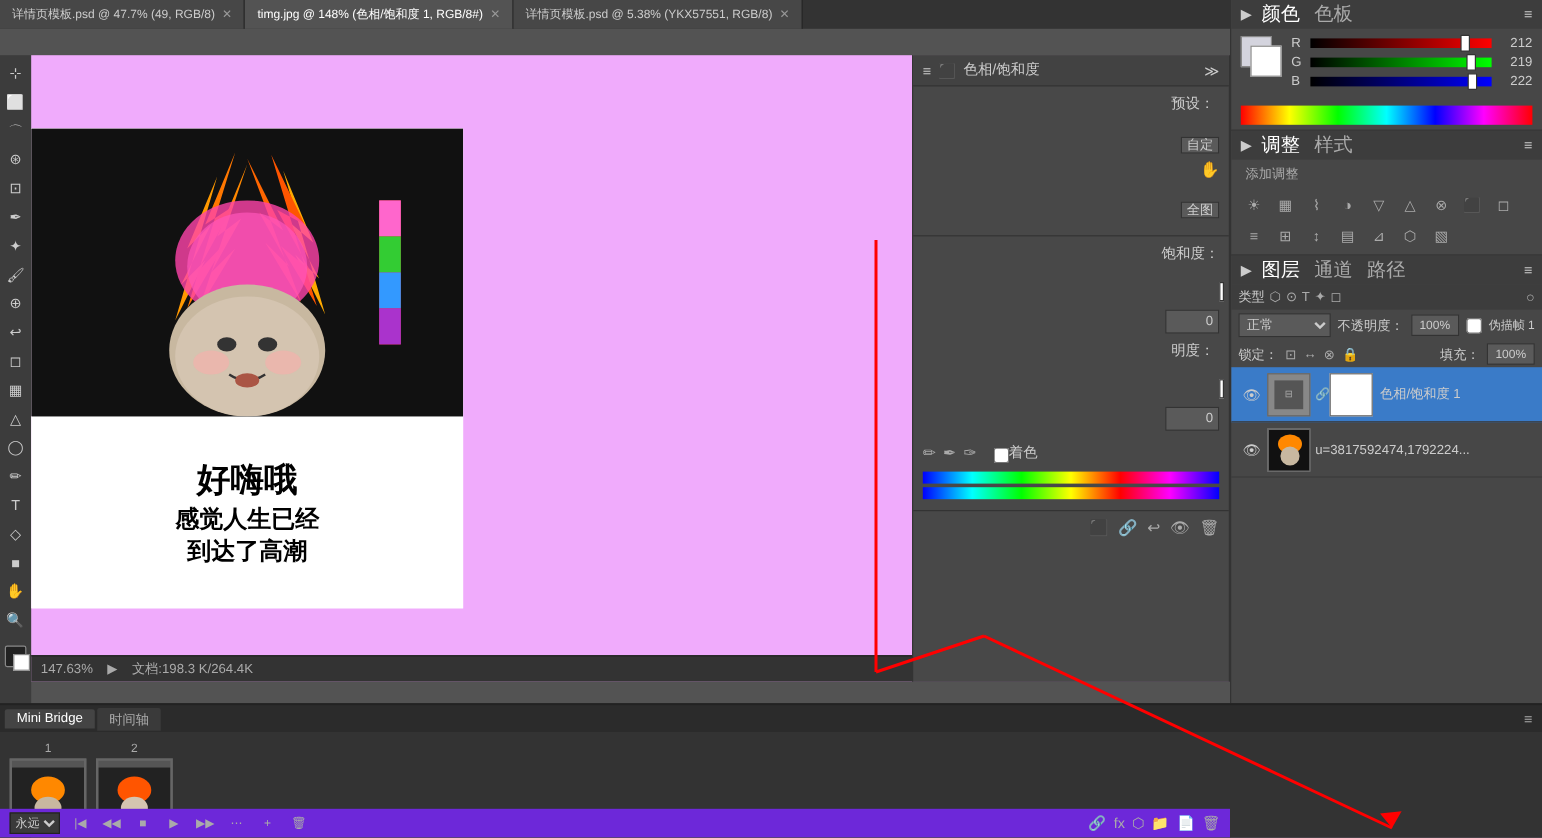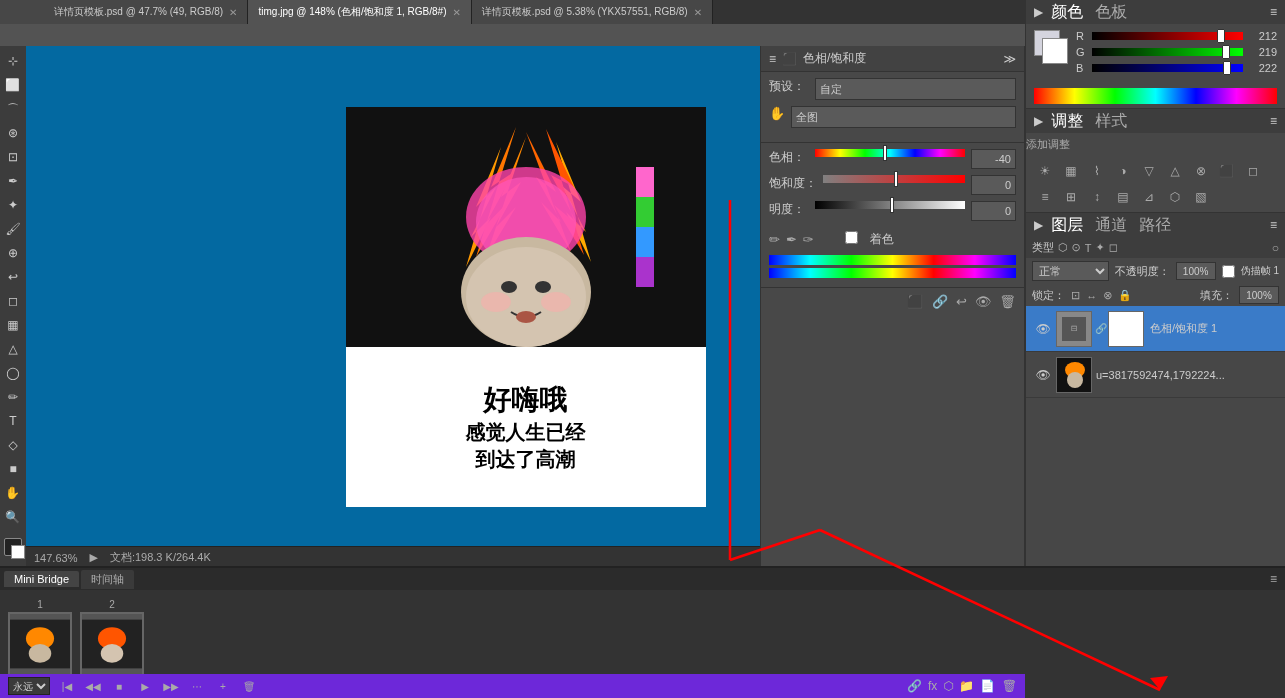--- a/index.html
+++ b/index.html
@@ -70,25 +70,25 @@
       color: #ccc;
     }
 
     
     #canvas-area {
       position: absolute;
       left: 26px;
       top: 46px;
       right: 260px;
       bottom: 130px;
-      background: #0369a1;
+      background: #f0abfc;
       overflow: hidden;
       display: flex;
       align-items: center;
-      justify-content: center;
+      justify-content: flex-start;
     }
 
     .canvas-image-container {
       position: relative;
       background: white;
       width: 360px;
       height: 400px;
       display: flex;
       flex-direction: column;
       align-items: center;
@@ -148,23 +148,24 @@
       color: #ccc;
       gap: 6px;
     }
 
     .panel-section {
       padding: 6px 8px;
     }
 
     .panel-row {
       display: flex;
-      align-items: flex-start;
+      align-items: flex-end;
       margin-bottom: 6px;
-      gap: 6px;
+      gap: 19px;
+      flex-direction: column;
     }
 
     .panel-label {
       color: #ccc;
       font-size: 12px;
       min-width: 40px;
     }
 
     .panel-select {
       flex: 1;
@@ -413,21 +414,21 @@
       font-size: 11px;
       color: #aaa;
       border-top: 1px solid #222;
     }
 
     #bottom-panel {
       position: absolute;
       left: 0;
       right: 0;
       bottom: 0;
-      height: 132px;
+      height: 112px;
       background: #333;
       border-top: 2px solid #222;
     }
 
     #mini-bridge-tabs {
       height: 22px;
       background: #2b2b2b;
       display: flex;
       align-items: center;
       gap: 2px;
@@ -535,21 +536,21 @@
       height: 1px;
       background: #333;
       margin: 2px 0;
     }
   </style>
 </head>
 <body>
 
 <div id="tab-bar">
   <div class="tab">
-    <span style="font-size:10px;margin-left:44px;">详情页模板.psd @ 47.7% (49, RGB/8)</span>
+    <span style="font-size:10px;">详情页模板.psd @ 47.7% (49, RGB/8)</span>
     <span class="close-btn">✕</span>
   </div>
   <div class="tab active">
     <span style="font-size:10px;">timg.jpg @ 148% (色相/饱和度 1, RGB/8#)</span>
     <span class="close-btn">✕</span>
   </div>
   <div class="tab">
     <span style="font-size:10px;">详情页模板.psd @ 5.38% (YKX57551, RGB/8)</span>
     <span class="close-btn">✕</span>
   </div>
@@ -658,27 +659,20 @@
       <span style="width:16px;font-size:13px;cursor:pointer;">✋</span>
       <select class="panel-select">
         <option>全图</option>
       </select>
     </div>
   </div>
 
   <div class="panel-divider"></div>
 
   <div style="padding:4px 8px 0 8px;">
-    <div class="panel-row">
-      <span class="panel-label">色相：</span>
-      <div style="flex:1;height:8px;background:linear-gradient(to right,#f00,#ff0,#0f0,#0ff,#00f,#f0f,#f00);position:relative;cursor:pointer;">
-        <div style="position:absolute;top:-4px;left:45%;width:4px;height:16px;background:white;border:1px solid #333;"></div>
-      </div>
-      <input type="text" class="panel-value" value="-40" style="background: rgb(90, 90, 90); border: 1px solid rgb(51, 51, 51); color: rgb(204, 204, 204); font-size: 11px; width: 45px; text-align: right; padding: 0px 4px;">
-    </div>
 
     <div class="panel-row">
       <span class="panel-label">饱和度：</span>
       <div style="flex:1;height:8px;background:linear-gradient(to right,#808080,#f00);position:relative;cursor:pointer;">
         <div style="position:absolute;top:-4px;left:50%;width:4px;height:16px;background:white;border:1px solid #333;"></div>
       </div>
       <input type="text" class="panel-value" value="0" style="background: rgb(90, 90, 90); border: 1px solid rgb(51, 51, 51); color: rgb(204, 204, 204); font-size: 11px; width: 45px; text-align: right; padding: 0px 4px;">
     </div>
 
     <div class="panel-row">
@@ -687,21 +681,21 @@
         <div style="position:absolute;top:-4px;left:50%;width:4px;height:16px;background:white;border:1px solid #333;"></div>
       </div>
       <input type="text" class="panel-value" value="0" style="background: rgb(90, 90, 90); border: 1px solid rgb(51, 51, 51); color: rgb(204, 204, 204); font-size: 11px; width: 45px; text-align: right; padding: 0px 4px;">
     </div>
   </div>
 
   <div style="padding:4px 8px;display:flex;align-items:center;gap:6px;">
     <span style="cursor:pointer;color:#aaa;font-size:13px;">✏</span>
     <span style="cursor:pointer;color:#aaa;font-size:13px;">✒</span>
     <span style="cursor:pointer;color:#aaa;font-size:13px;">✑</span>
-    <span style="margin-left:25px;display:flex;align-items:flex-start;gap:12px;">
+    <span style="margin-left:8px;display:flex;align-items:flex-end;gap:0;">
       <input type="checkbox" style="">
       <span>着色</span>
     </span>
   </div>
 
   <div style="padding:0 8px 4px 8px;">
     <div style="height:10px;background:linear-gradient(to right,#00f,#0ff,#0f0,#ff0,#f00,#f0f,#00f);margin:3px 0;"></div>
     <div style="height:10px;background:linear-gradient(to right,#00f,#0ff,#0f0,#ff0,#f00,#f0f,#00f);margin:3px 0;"></div>
   </div>
 
@@ -765,21 +759,21 @@
 
   <div id="tuning-panel">
     <div class="right-panel-header">
       <span>▶</span>
       <div class="header-tabs">
         <span class="header-tab active">调整</span>
         <span class="header-tab">样式</span>
       </div>
       <span style="margin-left:auto;cursor:pointer;">≡</span>
     </div>
-    <div style="padding:4px 0;font-size:11px;color:#aaa;font-family:Liberation Serif, serif;">添加调整</div>
+    <div style="padding:4px 12px;font-size:11px;color:#aaa;font-family:Liberation Serif, serif;">添加调整</div>
     <div class="tuning-icons">
       <div class="tuning-icon">☀</div>
       <div class="tuning-icon">▦</div>
       <div class="tuning-icon">⌇</div>
       <div class="tuning-icon">◑</div>
       <div class="tuning-icon">▽</div>
       <div class="tuning-icon">△</div>
       <div class="tuning-icon">⊗</div>
       <div class="tuning-icon">⬛</div>
       <div class="tuning-icon">◻</div>

